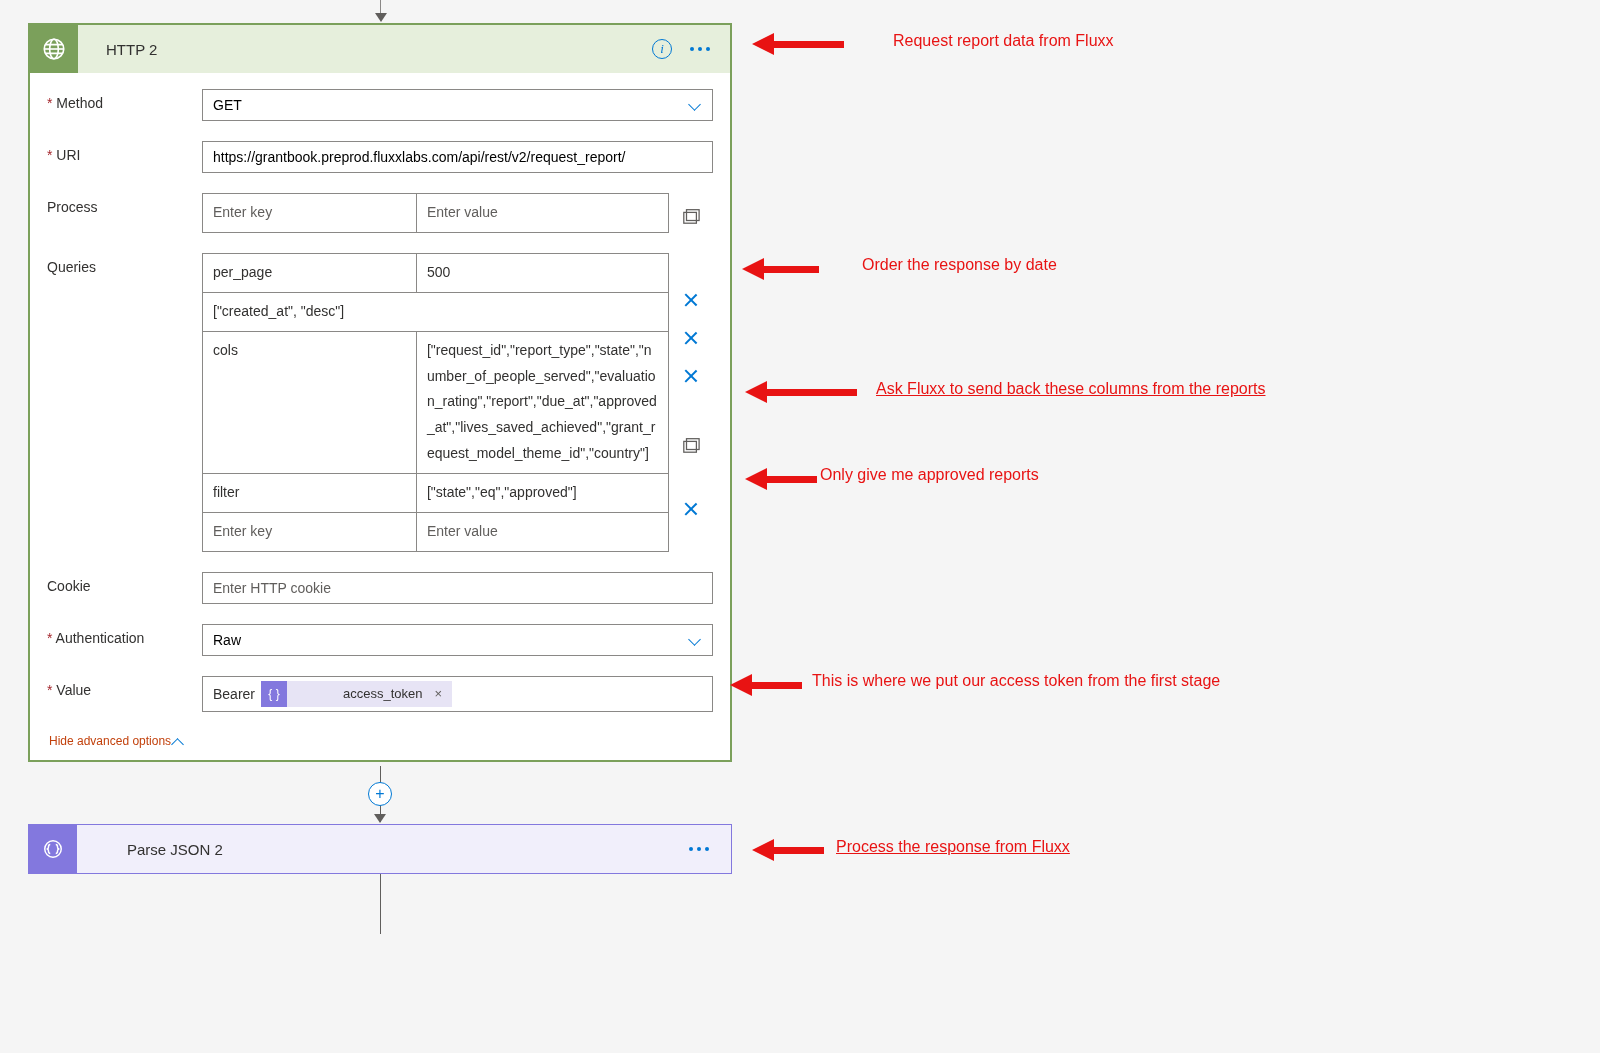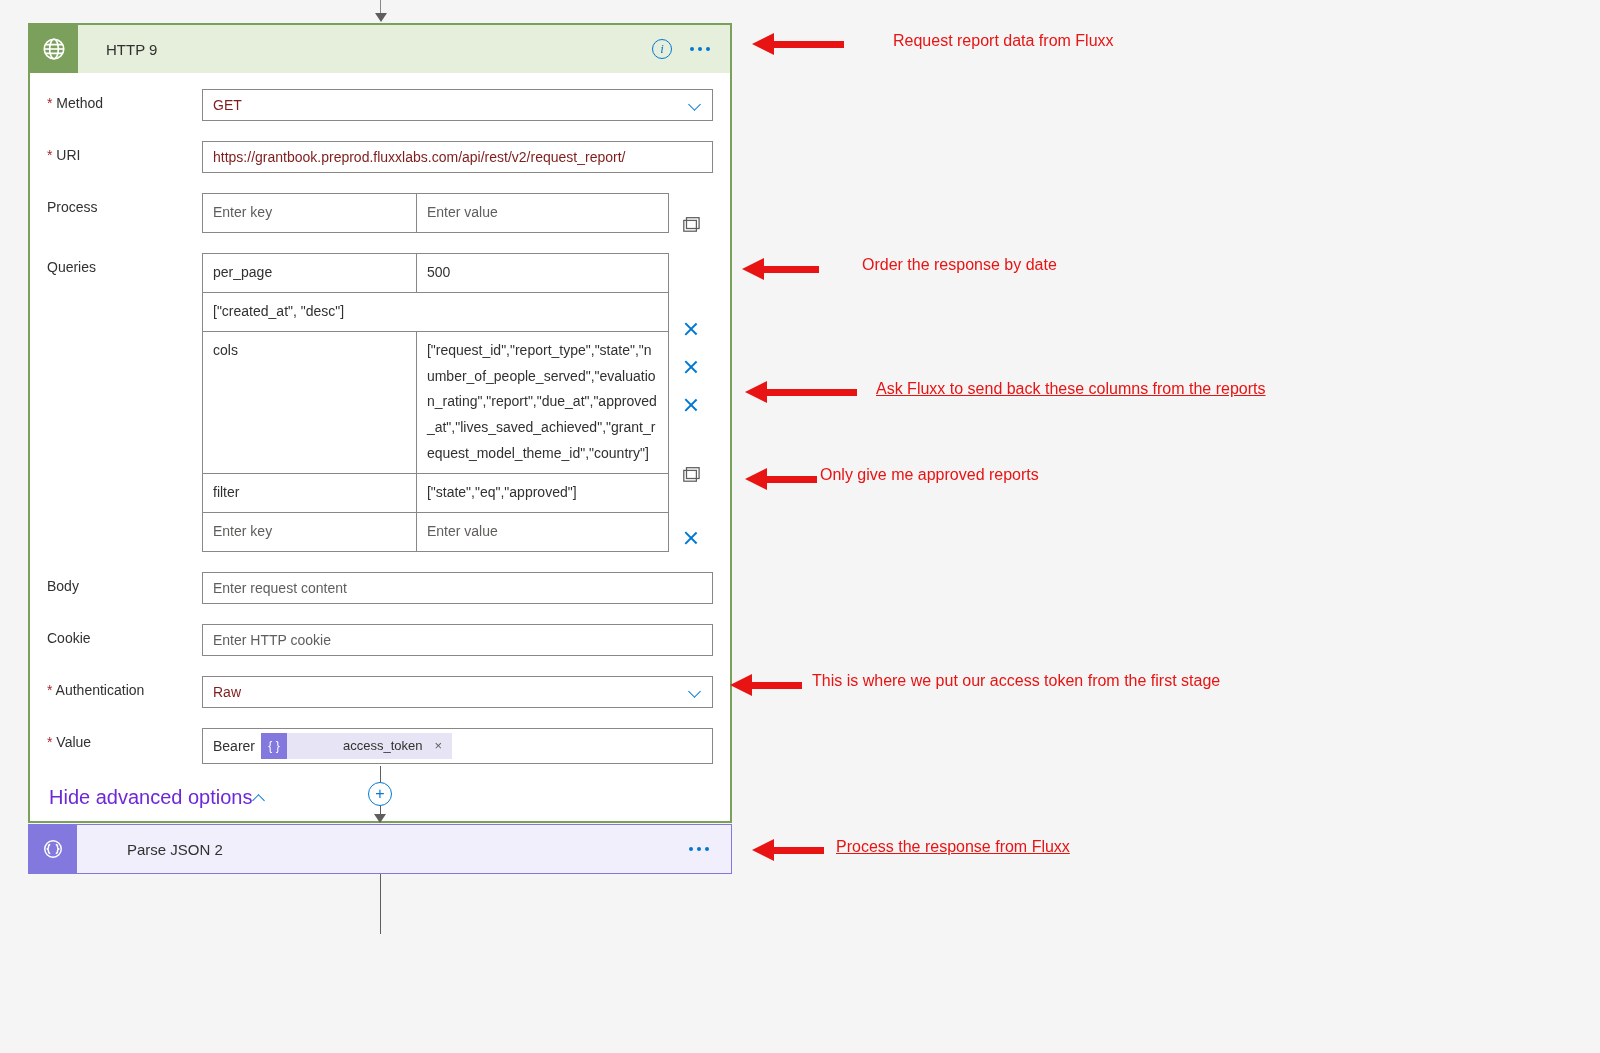--- a/index.html
+++ b/index.html
@@ -65,21 +65,21 @@
   .dots span { width:4px; height:4px; background:#0078d4; border-radius:50%; }
 
   .card-body { padding: 16px 17px 12px 17px; }
   .row { display:flex; align-items:flex-start; margin-bottom: 20px; }
   .row.last-row { margin-bottom: 10px; }
   .label { width: 155px; padding-top: 6px; font-size:14px; color:#323130; }
   .label .req { color:#a4262c; }
   .control { flex:1; }
   .input, .select {
     width: 100%; height: 32px; border:1px solid #8a8886;
-    padding: 0 10px; font-size:14px; color:#7f1d1d; background:#fff;
+    padding: 0 10px; font-size:14px; color:#000000; background:#fff;
     display:flex; align-items:center;
   }
   .input.placeholder { color:#605e5c; }
   .select { justify-content:space-between; }
   .chevron-down {
     width:14px; height:14px; position:relative;
   }
   .chevron-down::before {
     content:""; position:absolute; left:2px; top:2px;
     width:8px; height:8px; border-right:1.5px solid #0078d4; border-bottom:1.5px solid #0078d4;
@@ -88,21 +88,21 @@
   .chevron-up {
     width:14px; height:14px; position:relative;
   }
   .chevron-up::before {
     content:""; position:absolute; left:2px; top:6px;
     width:8px; height:8px; border-right:1.5px solid #0078d4; border-bottom:1.5px solid #0078d4;
     transform: rotate(-135deg);
   }
 
   
-  .kv-wrap { display:flex; align-items:flex-end; }
+  .kv-wrap { display:flex; align-items:center; }
   .kv-table { flex:1; border:1px solid #8a8886; }
   .kv-table .kv-row { display:flex; border-top:1px solid #8a8886; }
   .kv-table .kv-row:first-child { border-top:none; }
   .kv-cell { padding:6px 10px; font-size:14px; min-height:31px; display:flex; align-items:flex-start; line-height:1.85; }
   .kv-k { width:46%; border-right:1px solid #8a8886; }
   .kv-v { width:54%; word-break:break-all; }
   .kv-cell.placeholder { color:#605e5c; }
   .kv-actions { width:44px; display:flex; flex-direction:column; align-items:center; padding-top:7px; gap:6px; }
   .x-btn { width:16px; height:16px; position:relative; }
   .x-btn::before, .x-btn::after {
@@ -124,21 +124,21 @@
   .token-chip {
     display:inline-flex; align-items:center; background:#e7e4f5;
     font-size:13px; height:26px;
   }
   .token-chip .chip-icon {
     width:26px; height:26px; background:#8378de; display:flex; align-items:center; justify-content:center; color:#fff; font-size:12px;
   }
   .token-chip .chip-label { padding:0 8px 0 12px; color:#323130;margin-left:44px; }
   .token-chip .chip-x { padding:0 10px 0 4px; color:#605e5c; cursor:pointer; }
 
-  .adv-link { color:#6d28d9; font-size:20px; display:inline-flex; align-items:center; margin-top:12px; margin-left:2px; }
+  .adv-link { color:#c2410c; font-size:12px; display:inline-flex; align-items:center; margin-top:12px; margin-left:2px; }
 
   
   .mid-connector {
     position:absolute; left:380px; top:766px; height:56px; width:0; border-left:1.5px solid #605e5c;
   }
   .plus-circle {
     position:absolute; left:368px; top:782px; width:24px; height:24px; border:1.5px solid #0078d4; border-radius:50%;
     background:#fff; display:flex; align-items:center; justify-content:center; color:#0078d4; font-size:16px; line-height:1;
   }
   .mid-arrowhead {
@@ -194,21 +194,21 @@
   <div class="http-card">
     <div class="card-header">
       <div class="icon-sq">
         <svg class="globe-svg" viewBox="0 0 24 24" fill="none" stroke="#fff" stroke-width="1.5">
           <circle cx="12" cy="12" r="9"></circle>
           <ellipse cx="12" cy="12" rx="4" ry="9"></ellipse>
           <line x1="3" y1="12" x2="21" y2="12"></line>
           <path d="M4 8 h16 M4 16 h16"></path>
         </svg>
       </div>
-      <div class="title">HTTP 9</div>
+      <div class="title">HTTP 2</div>
       <div class="header-actions">
         <div class="info-circle">i</div>
         <div class="dots">
             <span></span>
             <span></span>
             <span></span>
           </div>
       </div>
     </div>
 
@@ -289,26 +289,20 @@
                   <rect x="5" y="3" width="14" height="12"></rect>
               </svg>
             </div>
             <div class="q-x" style="height:28px">
                 <div class="x-btn"></div>
               </div>
           </div>
         </div>
       </div>
 
-      <div class="row">
-        <div class="label">Body</div>
-        <div class="control">
-            <div class="input placeholder">Enter request content</div>
-          </div>
-      </div>
 
       <div class="row">
         <div class="label">Cookie</div>
         <div class="control">
             <div class="input placeholder">Enter HTTP cookie</div>
           </div>
       </div>
 
       <div class="row">
         <div class="label"><span class="req">*</span> <span>Authentication</span></div>

